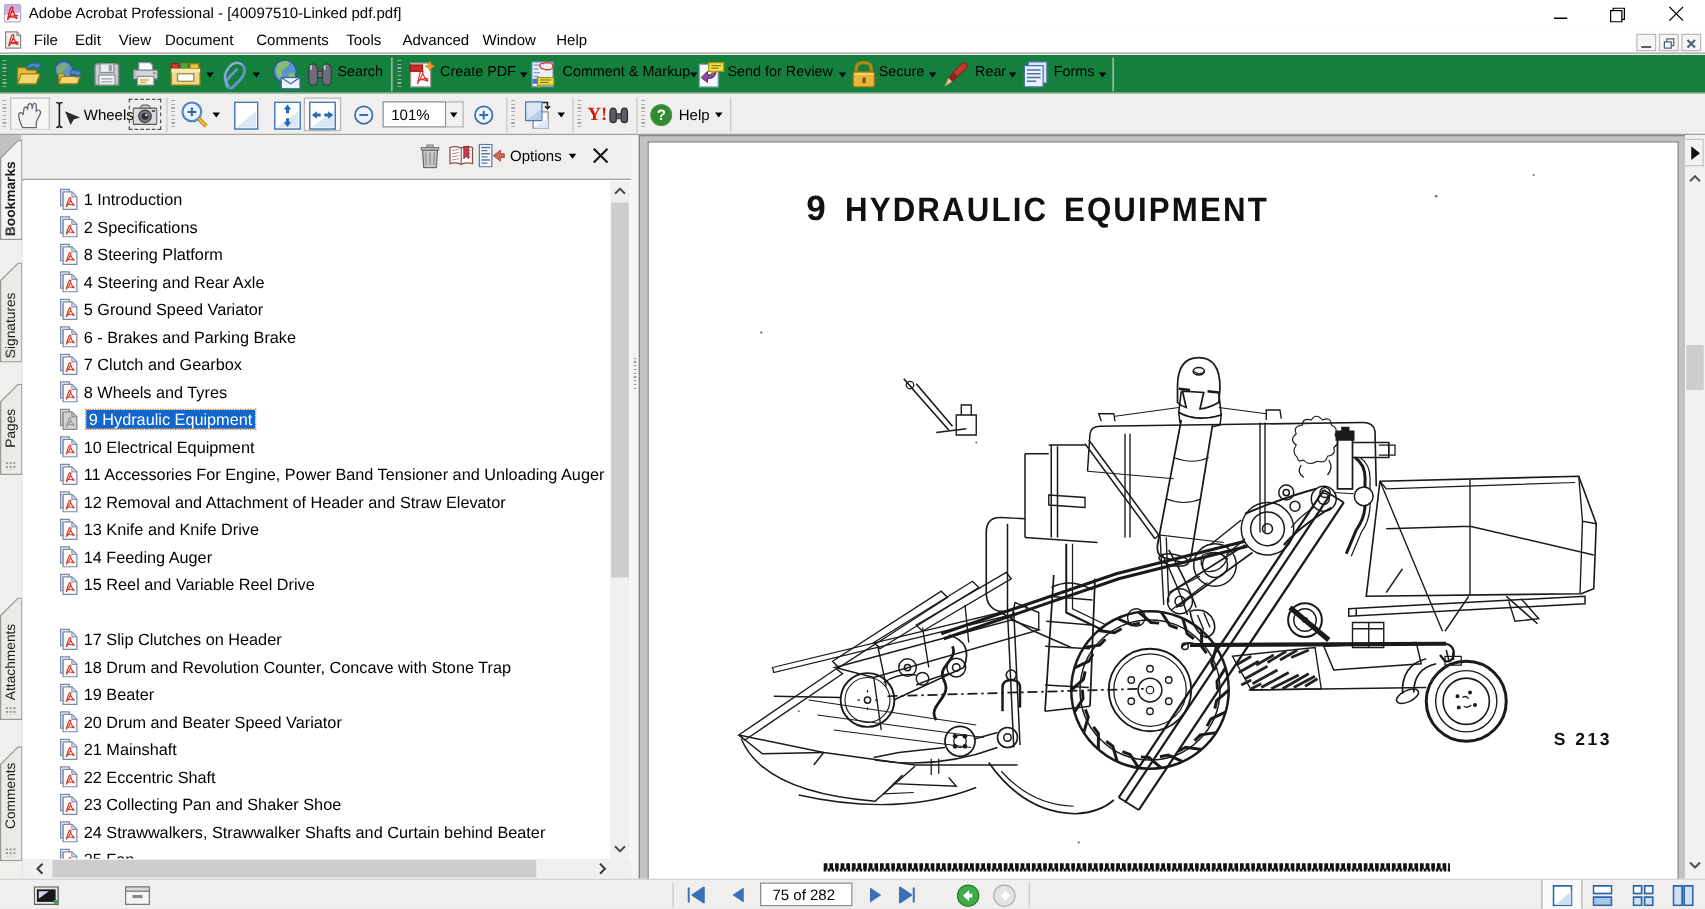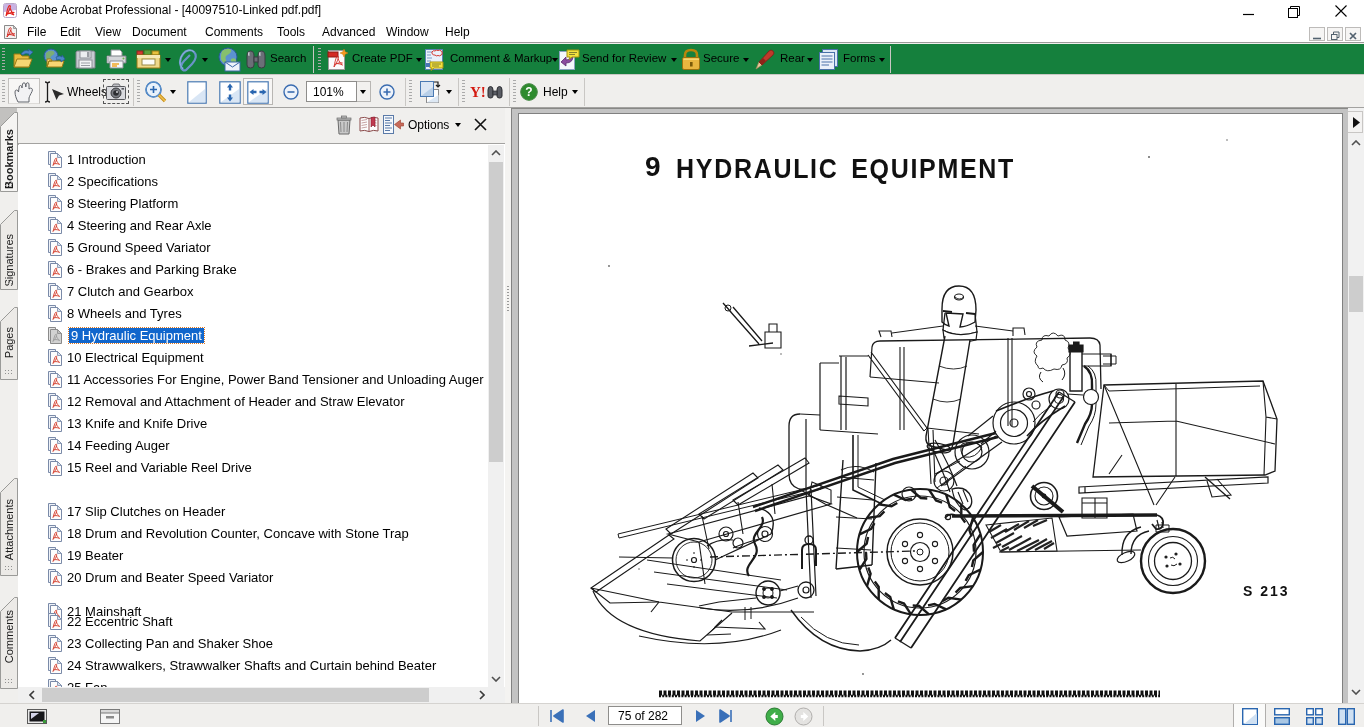--- a/index.html
+++ b/index.html
@@ -517,21 +517,21 @@
       </div>
       <div class="bmrow" style="top: 422px; width: 470px;">
         <svg width="17" height="18" viewBox="0 0 17 18" style="position:absolute;left:29px;top:1px">
  <path d="M1.5 1.5 L8.5 1.5 L8.5 4.5 L3.5 4.5 L3.5 14.5 L1.5 14.5 Z" fill="#eef2f8" stroke="#7a8aa8"></path>
  <path d="M3.5 3.5 L10.5 3.5 L14.5 7.5 L14.5 17.5 L3.5 17.5 Z" fill="#fdfdfd" stroke="#7a8aa8"></path>
  <path d="M10.5 3.5 L10.5 7.5 L14.5 7.5 Z" fill="#d8e0ec" stroke="#7a8aa8" stroke-width="0.8"></path>
  <path d="M6 15.5 C7 12 7.8 9.2 8.6 8.4 C9.4 7.7 10.1 8.3 9.5 9.9 C8.9 11.7 8 13.3 6 15.5 Z M9.4 10 C10.2 12 11 13.2 12.6 14.4 C11 13.8 9.4 13.4 7.7 13.6" fill="none" stroke="#d43a28" stroke-width="0.9"></path>
 </svg>
         <span class="txt">20 Drum and Beater Speed Variator</span>
       </div>
-      <div class="bmrow" style="top: 444px; width: 470px; margin-top: 12px;">
+      <div class="bmrow" style="top: 444px; width: 470px;">
         <svg width="17" height="18" viewBox="0 0 17 18" style="position:absolute;left:29px;top:1px">
  <path d="M1.5 1.5 L8.5 1.5 L8.5 4.5 L3.5 4.5 L3.5 14.5 L1.5 14.5 Z" fill="#eef2f8" stroke="#7a8aa8"></path>
  <path d="M3.5 3.5 L10.5 3.5 L14.5 7.5 L14.5 17.5 L3.5 17.5 Z" fill="#fdfdfd" stroke="#7a8aa8"></path>
  <path d="M10.5 3.5 L10.5 7.5 L14.5 7.5 Z" fill="#d8e0ec" stroke="#7a8aa8" stroke-width="0.8"></path>
  <path d="M6 15.5 C7 12 7.8 9.2 8.6 8.4 C9.4 7.7 10.1 8.3 9.5 9.9 C8.9 11.7 8 13.3 6 15.5 Z M9.4 10 C10.2 12 11 13.2 12.6 14.4 C11 13.8 9.4 13.4 7.7 13.6" fill="none" stroke="#d43a28" stroke-width="0.9"></path>
 </svg>
         <span class="txt">21 Mainshaft</span>
       </div>
       <div class="bmrow" style="top: 466px; width: 470px;">
         <svg width="17" height="18" viewBox="0 0 17 18" style="position:absolute;left:29px;top:1px">

